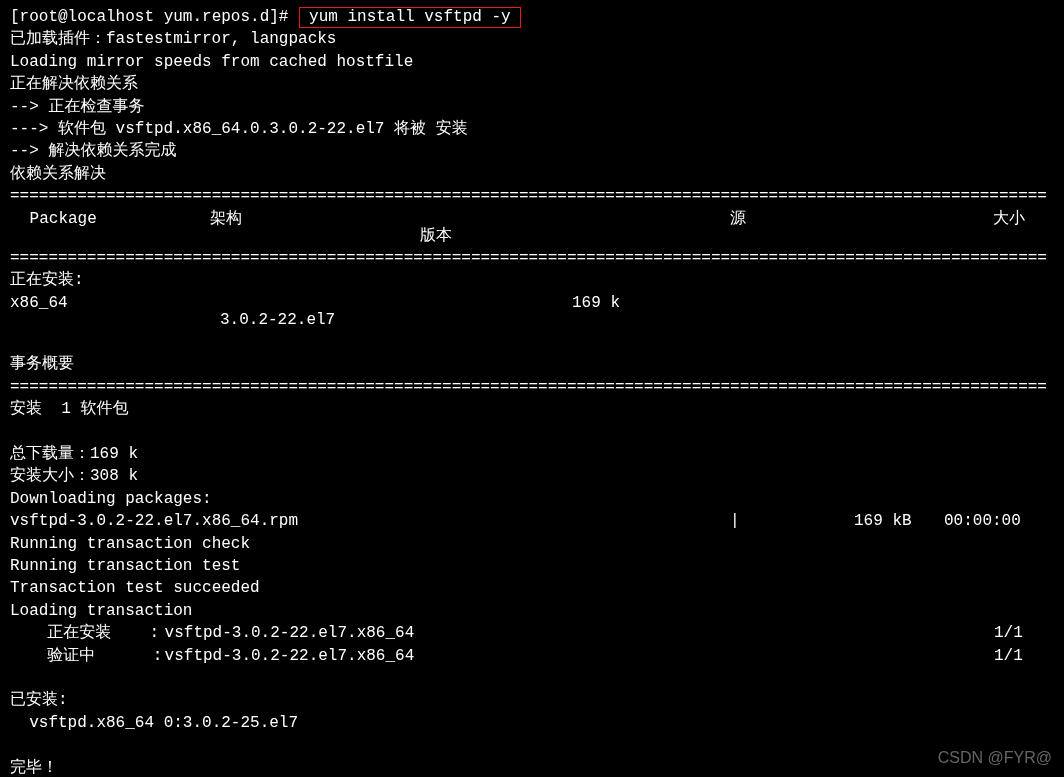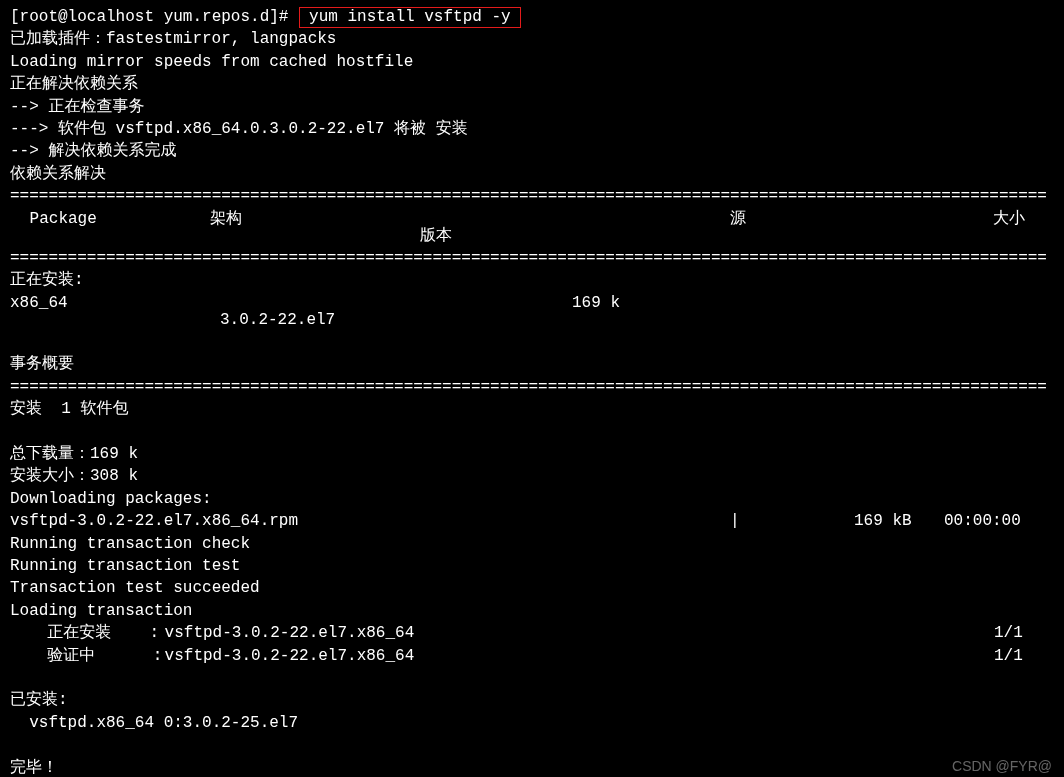--- a/index.html
+++ b/index.html
@@ -39,24 +39,24 @@
     .dl-bar { width: 80px; text-align:left;}
     .dl-size { width: 90px; margin-left: 44px; }
     .dl-time { width: 100px; }
     .install-step { display:flex; white-space: pre;}
     .step-label { width: 145px; padding-left: 18px;}
     .step-pkg { flex: 1;}
     .step-count { width: 60px; text-align: left; padding-right: 28px; margin-left: 44px;}
     .watermark {
       position: absolute;
       right: 12px;
-      bottom: 0;
+      bottom: 8px;
       color: rgba(200,200,200,0.5);
       font-family: Arial, sans-serif;
-      font-size: 14px;
+      font-size: 16px;
     }
   </style>
 </head>
 <body>
 
 <div class="prompt-line">
   <span>[root@localhost yum.repos.d]# </span>
   <span class="cmd-highlight">yum install vsftpd -y</span>
 </div>
 

